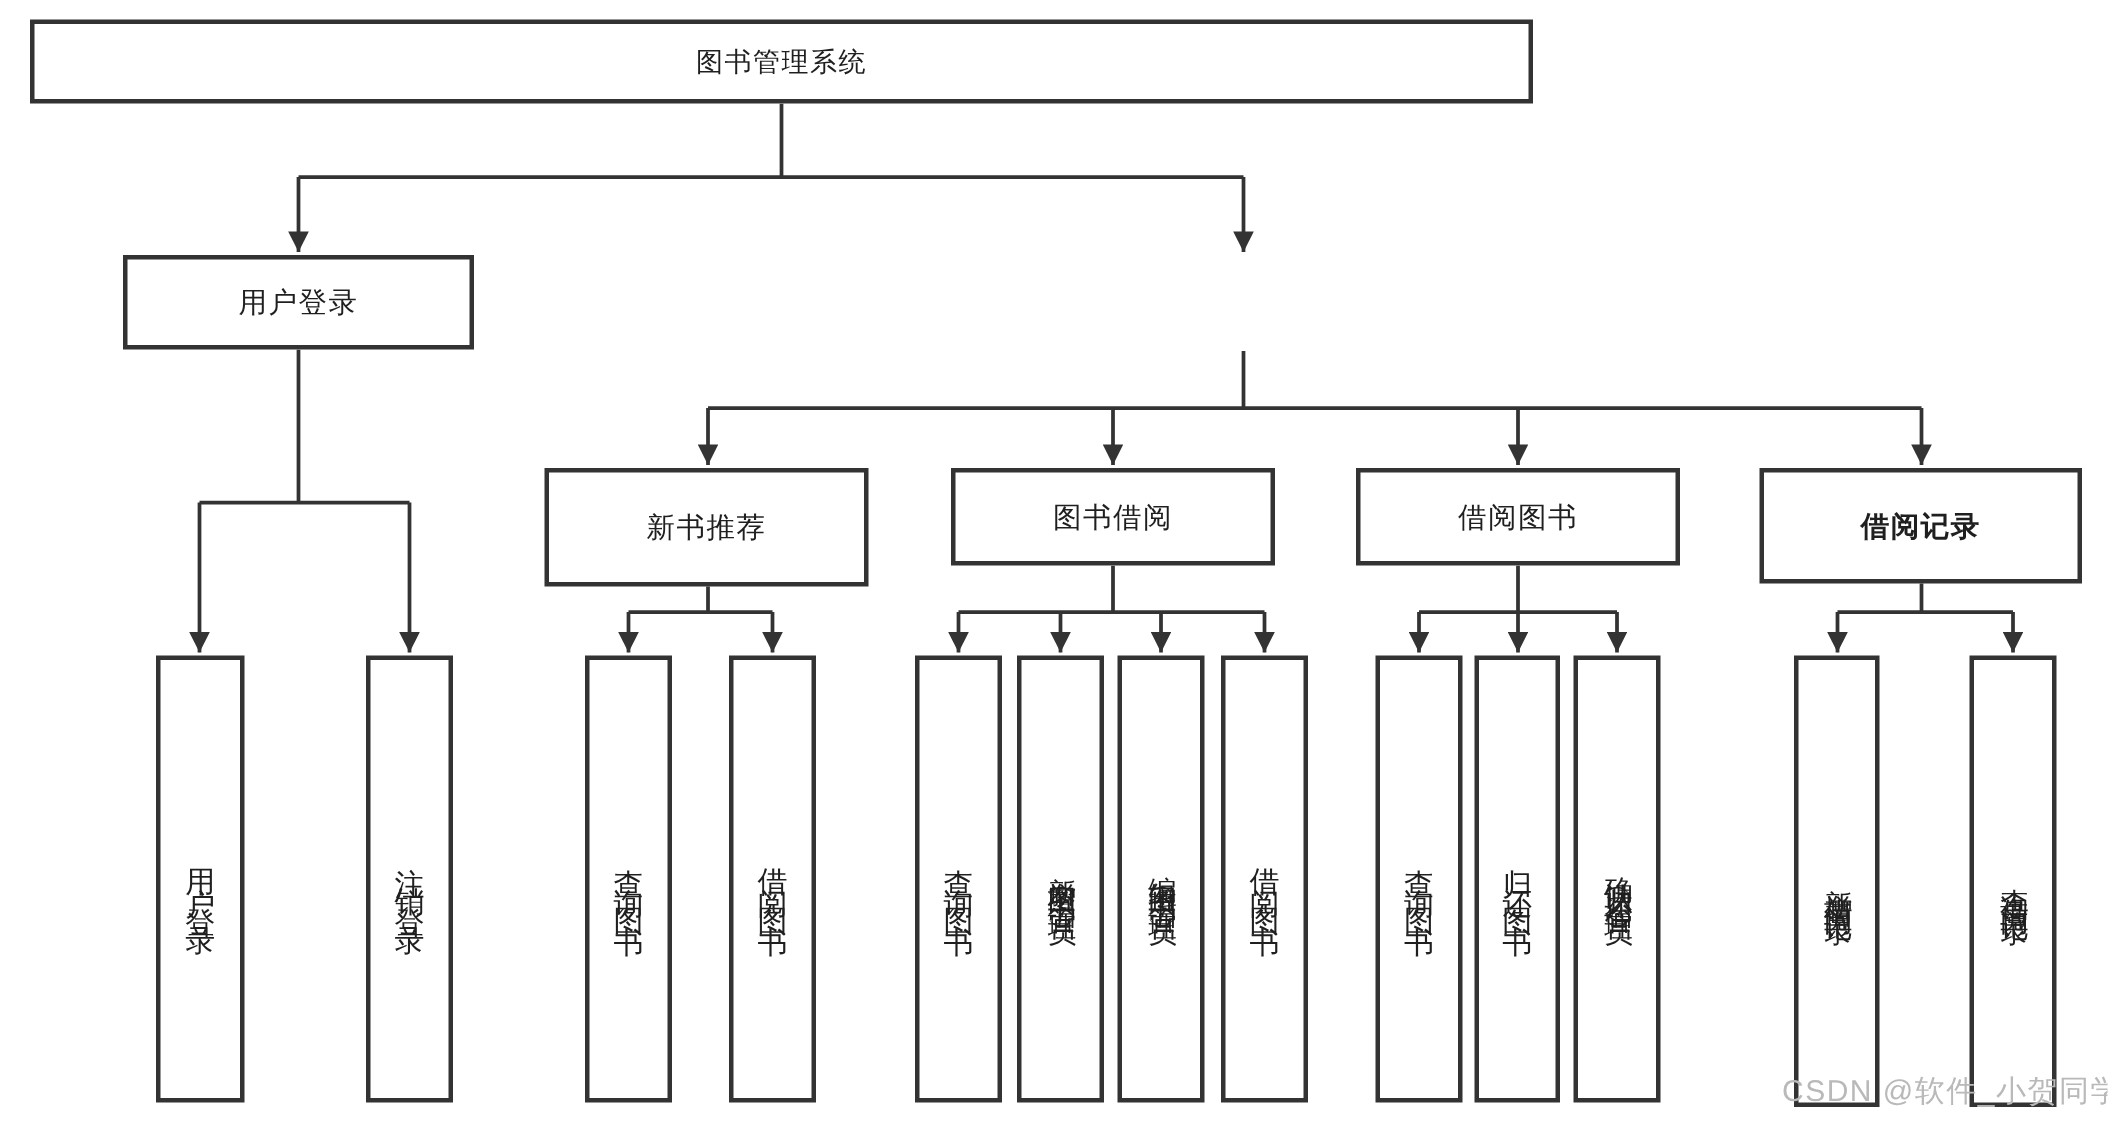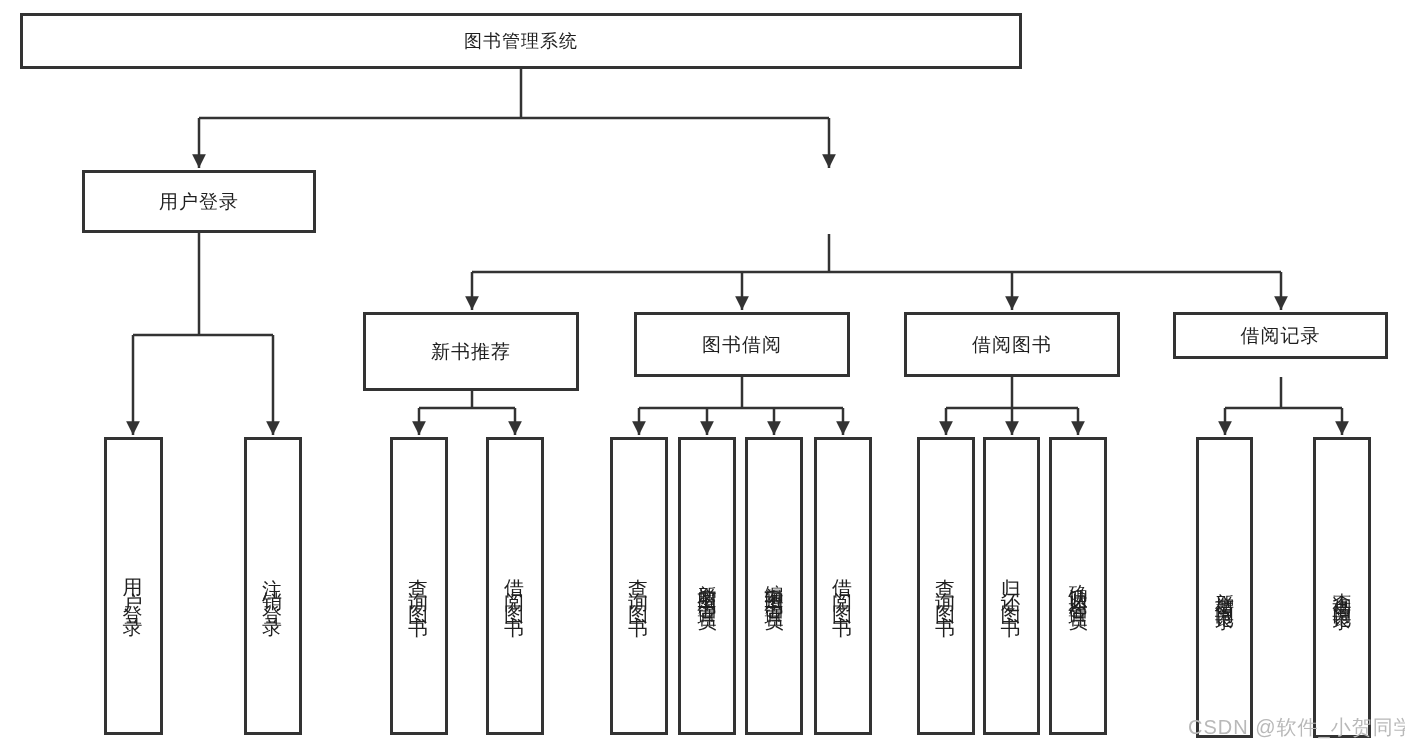--- a/index.html
+++ b/index.html
@@ -94,21 +94,21 @@
     </g>
   </svg>
 
   <div class="box h-box root-box" style="left:20px;top:13px;width:1002px;height:56px;">图书管理系统</div>
 
   <div class="box h-box" style="left:82px;top:170px;width:234px;height:63px;">用户登录</div>
 
   <div class="box h-box" style="left:363px;top:312px;width:216px;height:79px;">新书推荐</div>
   <div class="box h-box" style="left:634px;top:312px;width:216px;height:65px;">图书借阅</div>
   <div class="box h-box" style="left:904px;top:312px;width:216px;height:65px;">借阅图书</div>
-  <div class="box h-box" style="left:1173px;top:312px;width:215px;height:47px;">借阅记录</div>
+  <div class="box h-box" style="left:1173px;top:312px;width:215px;height:77px;font-weight:bold;">借阅记录</div>
 
   <div class="box v-box" style="left:104px;top:437px;width:59px;height:298px;">用户登录</div>
   <div class="box v-box" style="left:244px;top:437px;width:58px;height:298px;">注销登录</div>
 
   <div class="box v-box" style="left:390px;top:437px;width:58px;height:298px;">查询图书</div>
   <div class="box v-box" style="left:486px;top:437px;width:58px;height:298px;">借阅图书</div>
 
   <div class="box v-box" style="left:610px;top:437px;width:58px;height:298px;">查询图书</div>
   <div class="box v-box long" style="left:678px;top:437px;width:58px;height:298px;">新增图书（管理员）</div>
   <div class="box v-box long" style="left:745px;top:437px;width:58px;height:298px;">编辑图书（管理员）</div>

